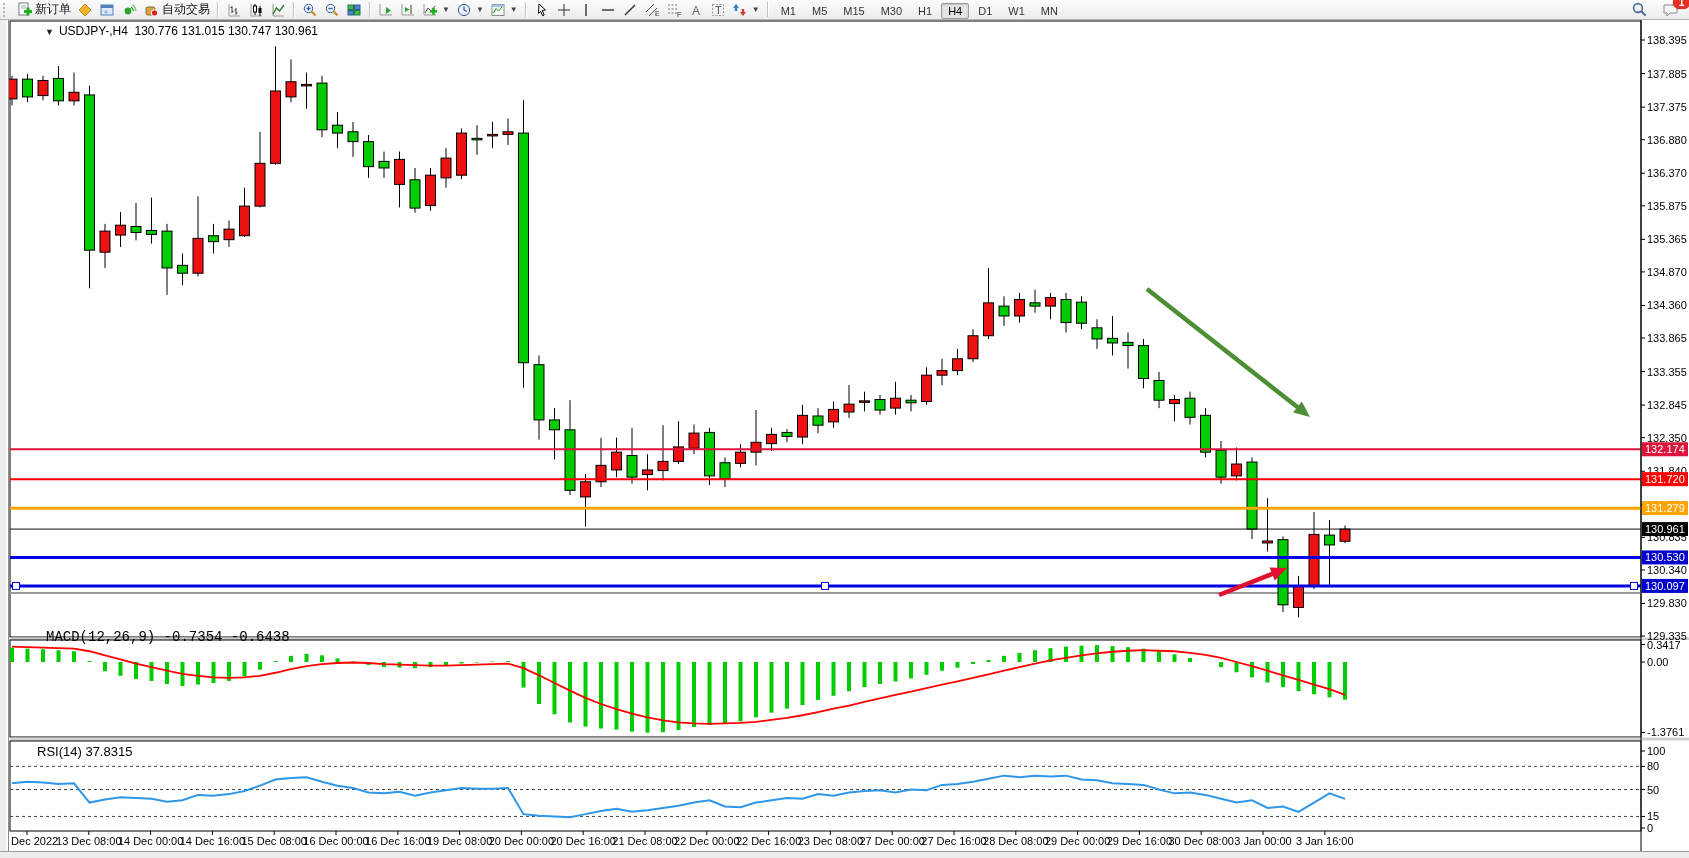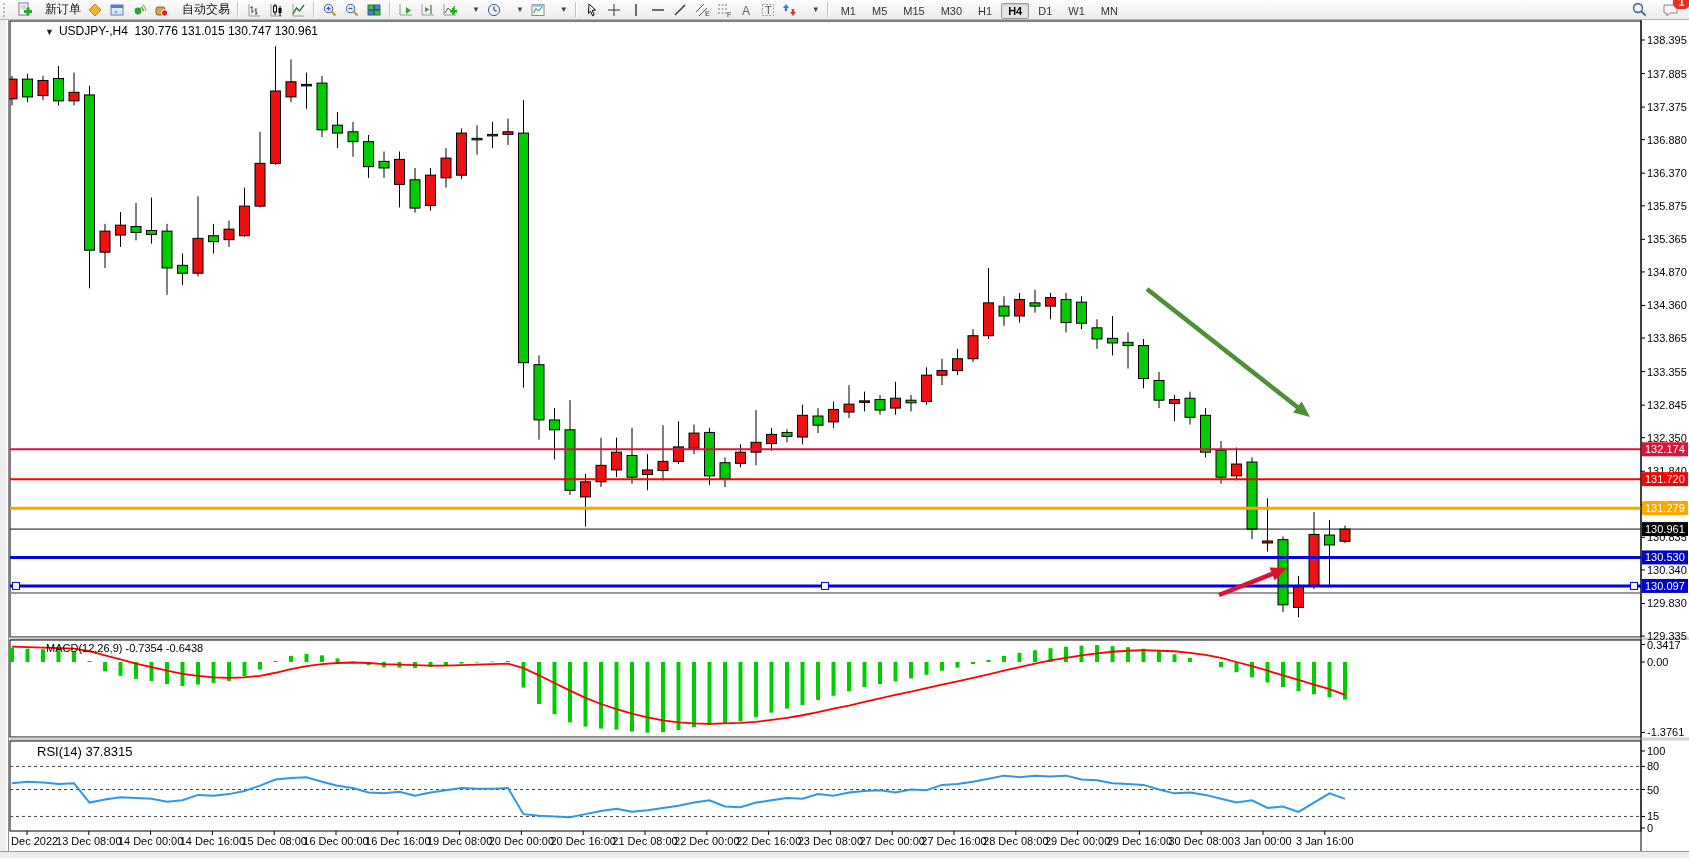--- a/index.html
+++ b/index.html
@@ -1,37 +1,37 @@
 <!DOCTYPE html>
 <html><head>
 <meta charset="utf-8">
 <style>
   html,body{margin:0;padding:0;background:#fff;font-family:"Liberation Sans",sans-serif;}
   #screen{position:relative;width:1689px;height:858px;overflow:hidden;background:#fff;}
   
   #toolbar{position:absolute;left:0;top:0;width:1689px;height:20px;background:linear-gradient(#fcfcfc,#ececec);
     border-bottom:1px solid #b5b5b5;display:flex;align-items:center;box-sizing:border-box;padding-left:2px;}
   .grip{width:5px;height:14px;border-left:2px dotted #b9b9b9;margin:0 3px 0 1px;}
-  .tbtn{height:18px;display:inline-flex;align-items:center;padding:0 3px;gap:13px;font-size:12px;color:#111;cursor:default;flex:0 0 auto;}
+  .tbtn{height:18px;display:inline-flex;align-items:center;padding:0 3px;gap:3px;font-size:12px;color:#111;cursor:default;flex:0 0 auto;}
   .tbtn svg{display:block}
   .tsep{width:1px;height:15px;background:#c2c2c2;border-right:1px solid #fff;margin:0 4px;flex:0 0 auto;}
   .drop{font-size:8px;color:#444;margin-left:1px;}
   .tflabel{font-size:11px;color:#333;padding:1px 6px;border:1px solid transparent;border-radius:2px;margin:6px 1px;}
-  .tflabel.active{background:#e4e4e4;border-color:#9a9a9a;box-shadow:inset 0 1px 2px rgba(0,0,0,.15);color:#000;font-weight:bold;}
+  .tflabel.active{background:#e4e4e4;border-color:#9a9a9a;box-shadow:inset 0 1px 2px rgba(0,0,0,.15);color:#000;}
   #right-tools{margin-left:auto;margin-right:6px;display:flex;align-items:center;gap:8px;}
   .chatwrap{position:relative;}
   .count-badge{position:absolute;top:-5px;right:-7px;min-width:13px;height:13px;border-radius:8px;background:#e33022;color:#fff;
     font-size:10px;line-height:13px;text-align:center;padding:0 2px;font-weight:bold;box-shadow:0 0 1px #900;}
   
   #chart-area{position:absolute;left:0;top:20px;width:1681px;height:838px;background:#fff;}
   #frame-left{position:absolute;left:0;top:0;width:8px;height:832px;background:#ededed;border-right:1px solid #8e8e8e;box-shadow:inset -2px 0 0 #fbfbfb;}
   #frame-bottom{position:absolute;left:0;top:831px;width:1689px;height:7px;background:#ededed;border-top:1px solid #9a9a9a;}
   .hud{position:absolute;font-size:12px;color:#000;white-space:pre;z-index:5;padding-left:33px;}
   #chart-title{left:12px;top:4px;}
-  #macd-label{left:13px;top:622px;font-size:11px;}
+  #macd-label{left:13px;top:609px;font-size:14px;font-family:Liberation Mono, monospace;}
   #rsi-label{left:4px;top:724px;font-size:13px;}
   .tri{font-size:9px;color:#222;margin-right:5px;}
   svg text{font-family:"Liberation Sans",sans-serif;}
 </style>
 </head>
 <body>
 
 <div id="screen">
 
   <div id="toolbar">

